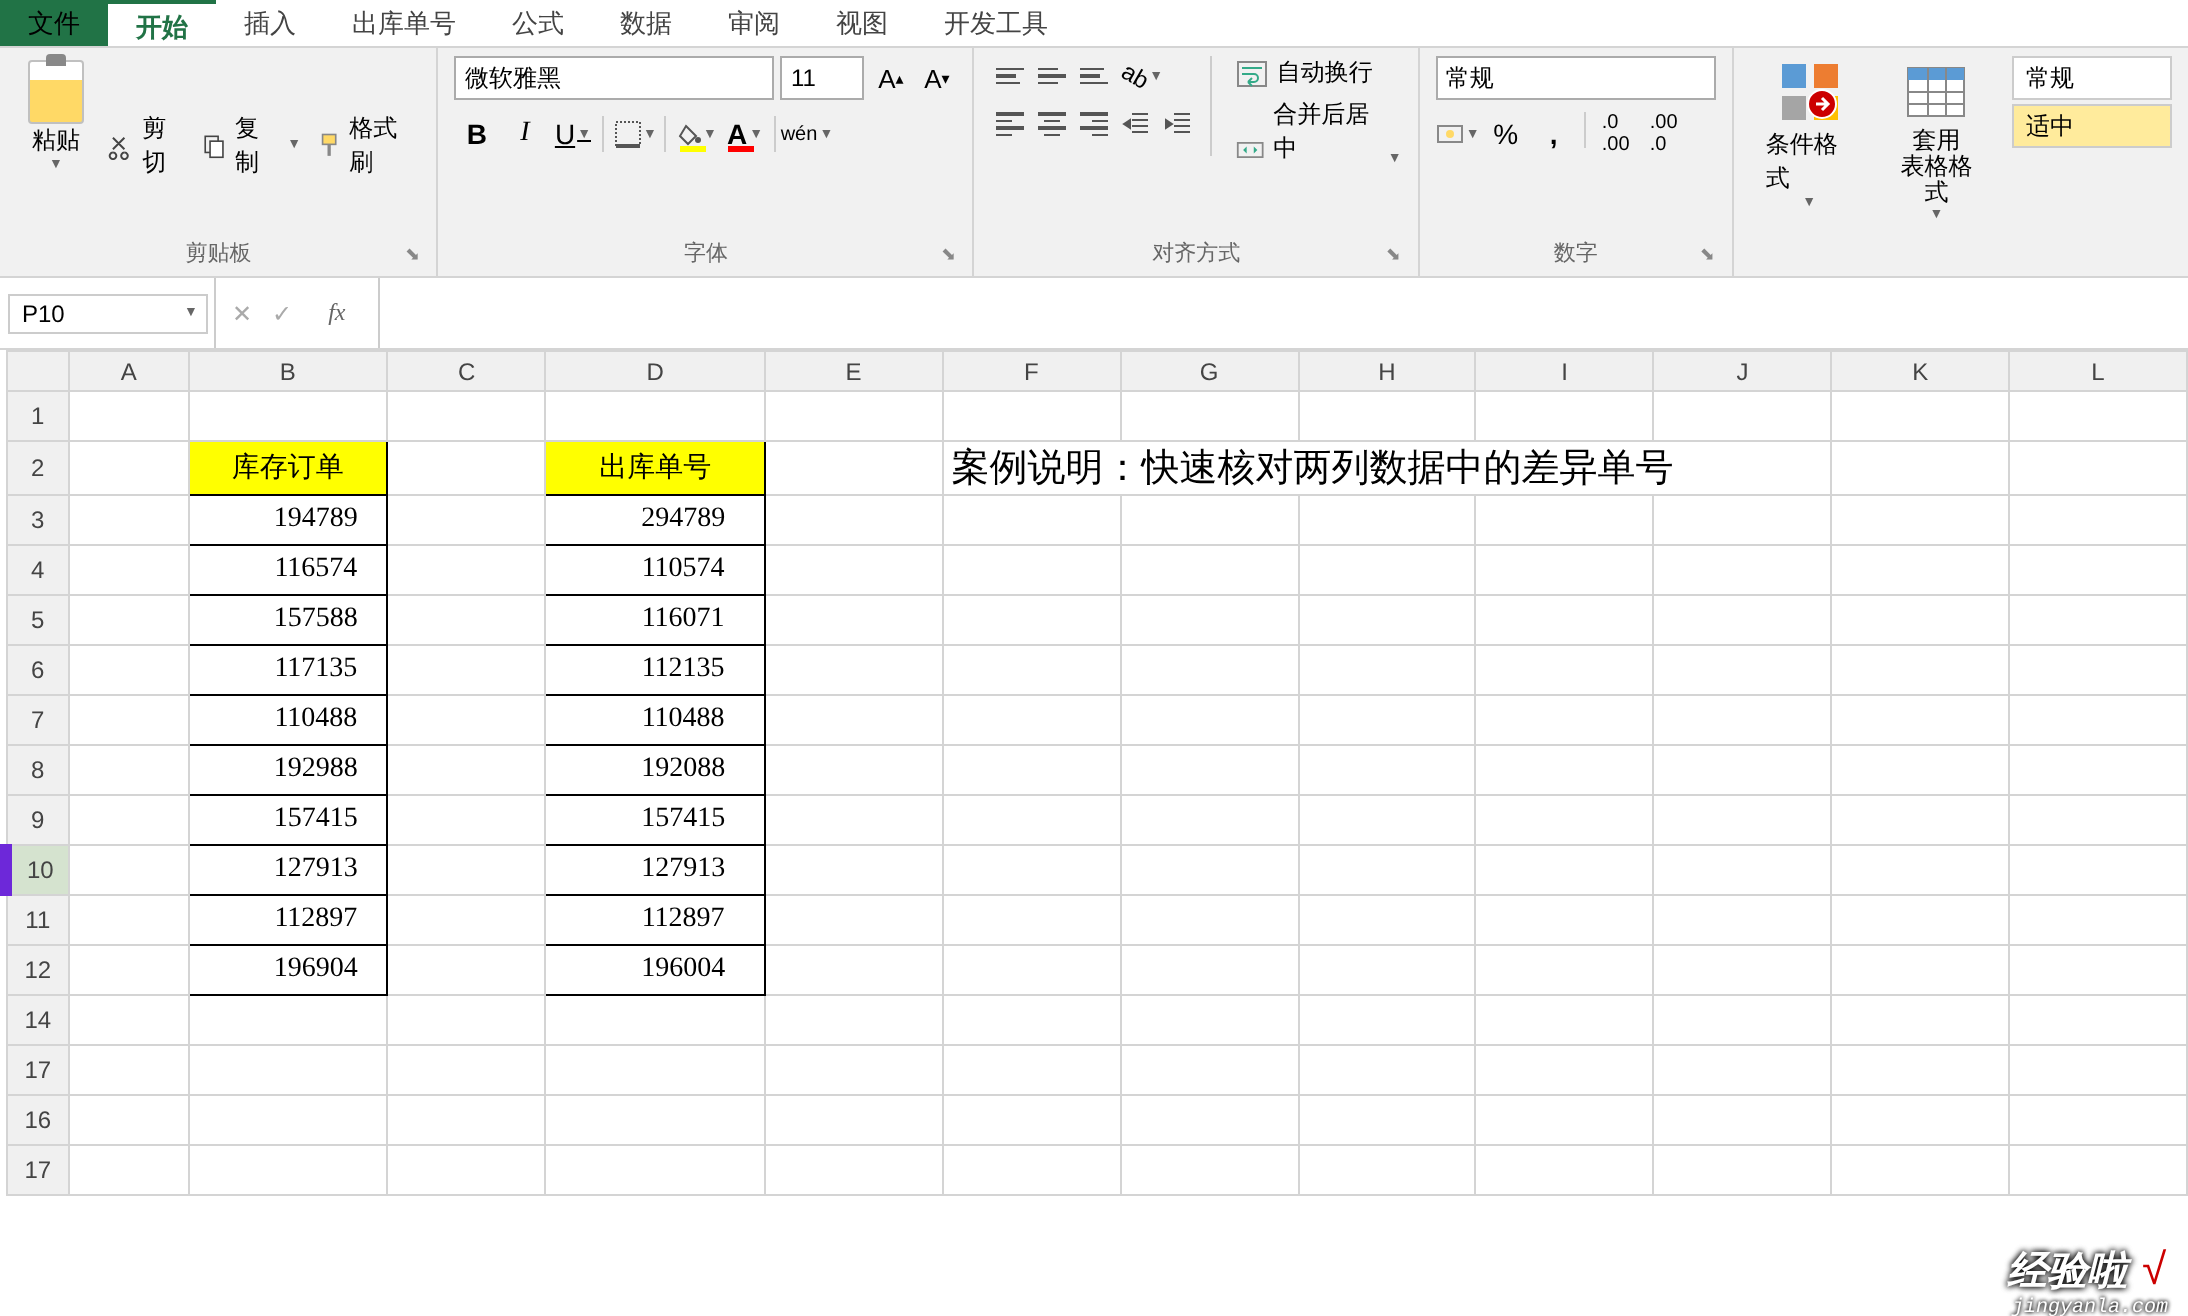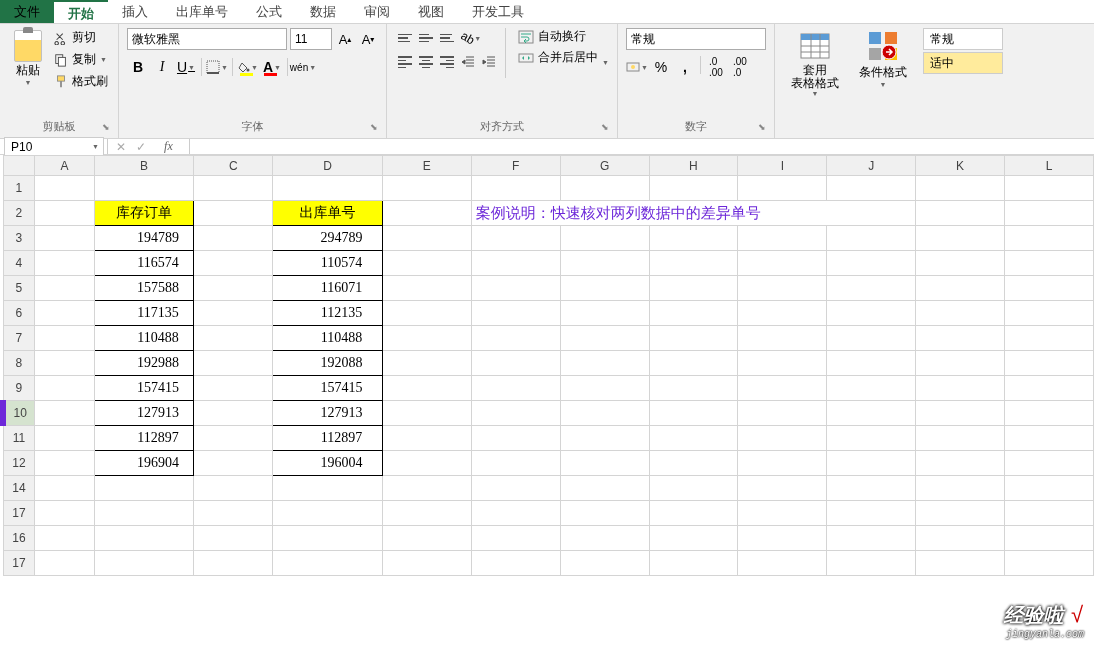--- a/index.html
+++ b/index.html
@@ -15,21 +15,21 @@
     .ribbon { display: flex; background: #f1f1f1; border-bottom: 1px solid #d4d4d4; height: 115px; }
     .ribbon-group { border-right: 1px solid #d4d4d4; padding: 4px 8px 2px 8px; display: flex; flex-direction: column; position: relative; }
     .ribbon-group-label { text-align: center; font-size: 11px; color: #666; padding: 2px 0; margin-top: auto; }
     .ribbon-content { display: flex; gap: 4px; flex: 1; }
     .dialog-launcher { position: absolute; bottom: 4px; right: 4px; width: 12px; height: 12px; font-size: 9px; color: #888; cursor: pointer; }
     
     
     .paste-btn { display: flex; flex-direction: column; align-items: center; padding: 2px 6px; cursor: pointer; }
     .paste-icon { width: 28px; height: 32px; background: linear-gradient(#fff 30%, #ffd966 30%); border: 1px solid #c0c0c0; border-radius: 2px; position: relative; }
     .paste-icon::before { content: ''; position: absolute; top: -4px; left: 8px; width: 10px; height: 6px; background: #888; border-radius: 2px 2px 0 0; }
-    .clipboard-side { display: flex; flex-direction: column; gap: 3px; }
+    .clipboard-side { display: flex; flex-direction: row; gap: 3px; }
     .clip-item { display: flex; align-items: center; gap: 4px; font-size: 12px; cursor: pointer; padding: 1px 2px; }
     .scissors-icon { width: 14px; height: 14px; }
     .copy-icon-svg { width: 14px; height: 14px; }
     .brush-icon { width: 14px; height: 14px; }
     
     
     .font-row1 { display: flex; gap: 3px; align-items: center; }
     .font-select { width: 160px; height: 22px; border: 1px solid #ababab; font-size: 12px; padding: 0 4px; background: #fff; }
     .size-select { width: 42px; height: 22px; border: 1px solid #ababab; font-size: 12px; padding: 0 4px; background: #fff; }
     .font-btn-sm { width: 20px; height: 22px; display: flex; align-items: center; justify-content: center; cursor: pointer; font-size: 13px; }
@@ -57,21 +57,21 @@
     
     
     .style-btn { display: flex; flex-direction: column; align-items: center; padding: 2px 8px; cursor: pointer; font-size: 12px; }
     .style-icon { width: 32px; height: 32px; margin-bottom: 2px; }
     .cell-styles { display: flex; flex-direction: column; gap: 2px; margin-left: 4px; }
     .cs-item { width: 80px; height: 22px; border: 1px solid #ccc; font-size: 12px; display: flex; align-items: center; padding: 0 6px; cursor: pointer; }
     .cs-normal { background: #fff; }
     .cs-good { background: #ffeb9c; }
     
     
-    .formula-bar { display: flex; height: 16px; border-bottom: 1px solid #d4d4d4; background: #fff; align-items: center; }
+    .formula-bar { display: flex; height: 36px; border-bottom: 1px solid #d4d4d4; background: #fff; align-items: center; }
     .name-box { width: 100px; height: 20px; border: 1px solid #ccc; padding: 0 6px; font-size: 12px; margin: 0 4px; }
     .fx-btns { display: flex; align-items: center; padding: 0 8px; gap: 10px; color: #aaa; border-left: 1px solid #ccc; border-right: 1px solid #ccc; height: 100%; }
     .fx-label { font-style: italic; font-family: serif; padding: 0 8px; color: #666; }
     .fx-input { flex: 1; border: none; height: 100%; padding: 0 4px; outline: none; }
     
     
     .grid-container { position: relative; overflow: auto; height: calc(658px - 24px - 115px - 24px); }
     .grid { border-collapse: collapse; table-layout: fixed; }
     .grid th, .grid td { border: 1px solid #d4d4d4; font-weight: normal; }
     .col-header { background: #f0f0f0; height: 20px; font-size: 12px; color: #444; text-align: center; }
@@ -80,21 +80,21 @@
     .corner { background: #f0f0f0; width: 32px; }
     .cell { height: 25px; font-size: 14px; padding: 0 4px; background: #fff; }
     .col-A { width: 60px; }
     .col-B { width: 100px; }
     .col-C { width: 80px; }
     .col-D { width: 110px; }
     .col-wide { width: 90px; }
     
     .data-header { background: #ffff00; font-weight: bold; text-align: center; border: 1px solid #000 !important; font-family: "Microsoft YaHei"; }
     .data-cell { text-align: center; border: 1px solid #000 !important; font-family: "Microsoft YaHei"; padding-left: 32px; }
-    .explain-text { color: #6d28d9; font-weight: bold; font-size: 15px; font-family: "Microsoft YaHei"; }
+    .explain-text { color: #000000; font-weight: bold; font-size: 19px; font-family: "Microsoft YaHei"; }
     
     .watermark { position: absolute; bottom: 10px; right: 10px; font-family: Liberation Mono, monospace; text-align: right; }
     .wm-main { font-size: 20px; font-weight: bold; font-style: italic; color: #fff; text-shadow: 0 0 3px #000, 0 0 3px #000; }
     .wm-check { color: #c00; font-size: 22px; }
     .wm-sub { font-size: 10px; color: #fff; text-shadow: 0 0 2px #000, 0 0 2px #000; font-style: italic; }
   </style>
 </head>
 <body>
 
 <div class="menu-tabs">
@@ -303,41 +303,41 @@
       </div>
     </div>
     <div class="ribbon-group-label">数字</div>
     <div class="dialog-launcher">⬊</div>
   </div>
 
   <div class="ribbon-group" style="border-right:none">
     <div class="ribbon-content">
       <div class="style-btn">
         <svg class="style-icon" viewBox="0 0 32 32">
+            <rect x="2" y="2" width="12" height="12" fill="#5b9bd5"></rect>
+            <rect x="18" y="2" width="12" height="12" fill="#ed7d31"></rect>
+            <rect x="2" y="18" width="12" height="12" fill="#a5a5a5"></rect>
+            <rect x="18" y="18" width="12" height="12" fill="#ffc000"></rect>
+            <circle cx="22" cy="22" r="7" fill="#c00" stroke="#fff" stroke-width="1"></circle>
+            <path d="M19 22 h6 M22 19 l3 3 l-3 3" stroke="#fff" fill="none" stroke-width="1.5"></path>
+          </svg>
+        <span>条件格式</span>
+        <span style="font-size:7px;color:#666">▼</span>
+      </div>
+      <div class="style-btn">
+        <svg class="style-icon" viewBox="0 0 32 32">
             <rect x="2" y="4" width="28" height="24" fill="#fff" stroke="#888"></rect>
             <rect x="2" y="4" width="28" height="6" fill="#5b9bd5"></rect>
             <line x1="2" y1="16" x2="30" y2="16" stroke="#888"></line>
             <line x1="2" y1="22" x2="30" y2="22" stroke="#888"></line>
             <line x1="12" y1="4" x2="12" y2="28" stroke="#888"></line>
             <line x1="21" y1="4" x2="21" y2="28" stroke="#888"></line>
           </svg>
         <span style="white-space:pre-line;text-align:center;line-height:1.1">套用
 表格格式</span>
-        <span style="font-size:7px;color:#666">▼</span>
-      </div>
-      <div class="style-btn">
-        <svg class="style-icon" viewBox="0 0 32 32">
-            <rect x="2" y="2" width="12" height="12" fill="#5b9bd5"></rect>
-            <rect x="18" y="2" width="12" height="12" fill="#ed7d31"></rect>
-            <rect x="2" y="18" width="12" height="12" fill="#a5a5a5"></rect>
-            <rect x="18" y="18" width="12" height="12" fill="#ffc000"></rect>
-            <circle cx="22" cy="22" r="7" fill="#c00" stroke="#fff" stroke-width="1"></circle>
-            <path d="M19 22 h6 M22 19 l3 3 l-3 3" stroke="#fff" fill="none" stroke-width="1.5"></path>
-          </svg>
-        <span>条件格式</span>
         <span style="font-size:7px;color:#666">▼</span>
       </div>
       <div class="cell-styles">
         <div class="cs-item cs-normal">常规</div>
         <div class="cs-item cs-good">适中</div>
       </div>
     </div>
   </div>
 </div>
 

